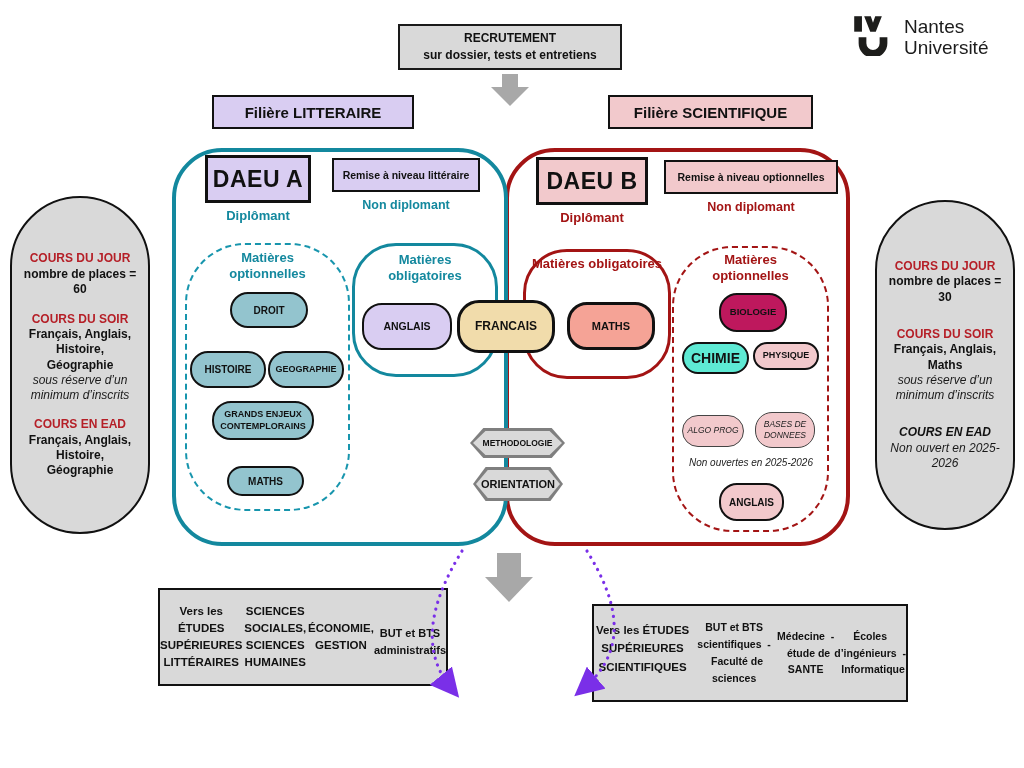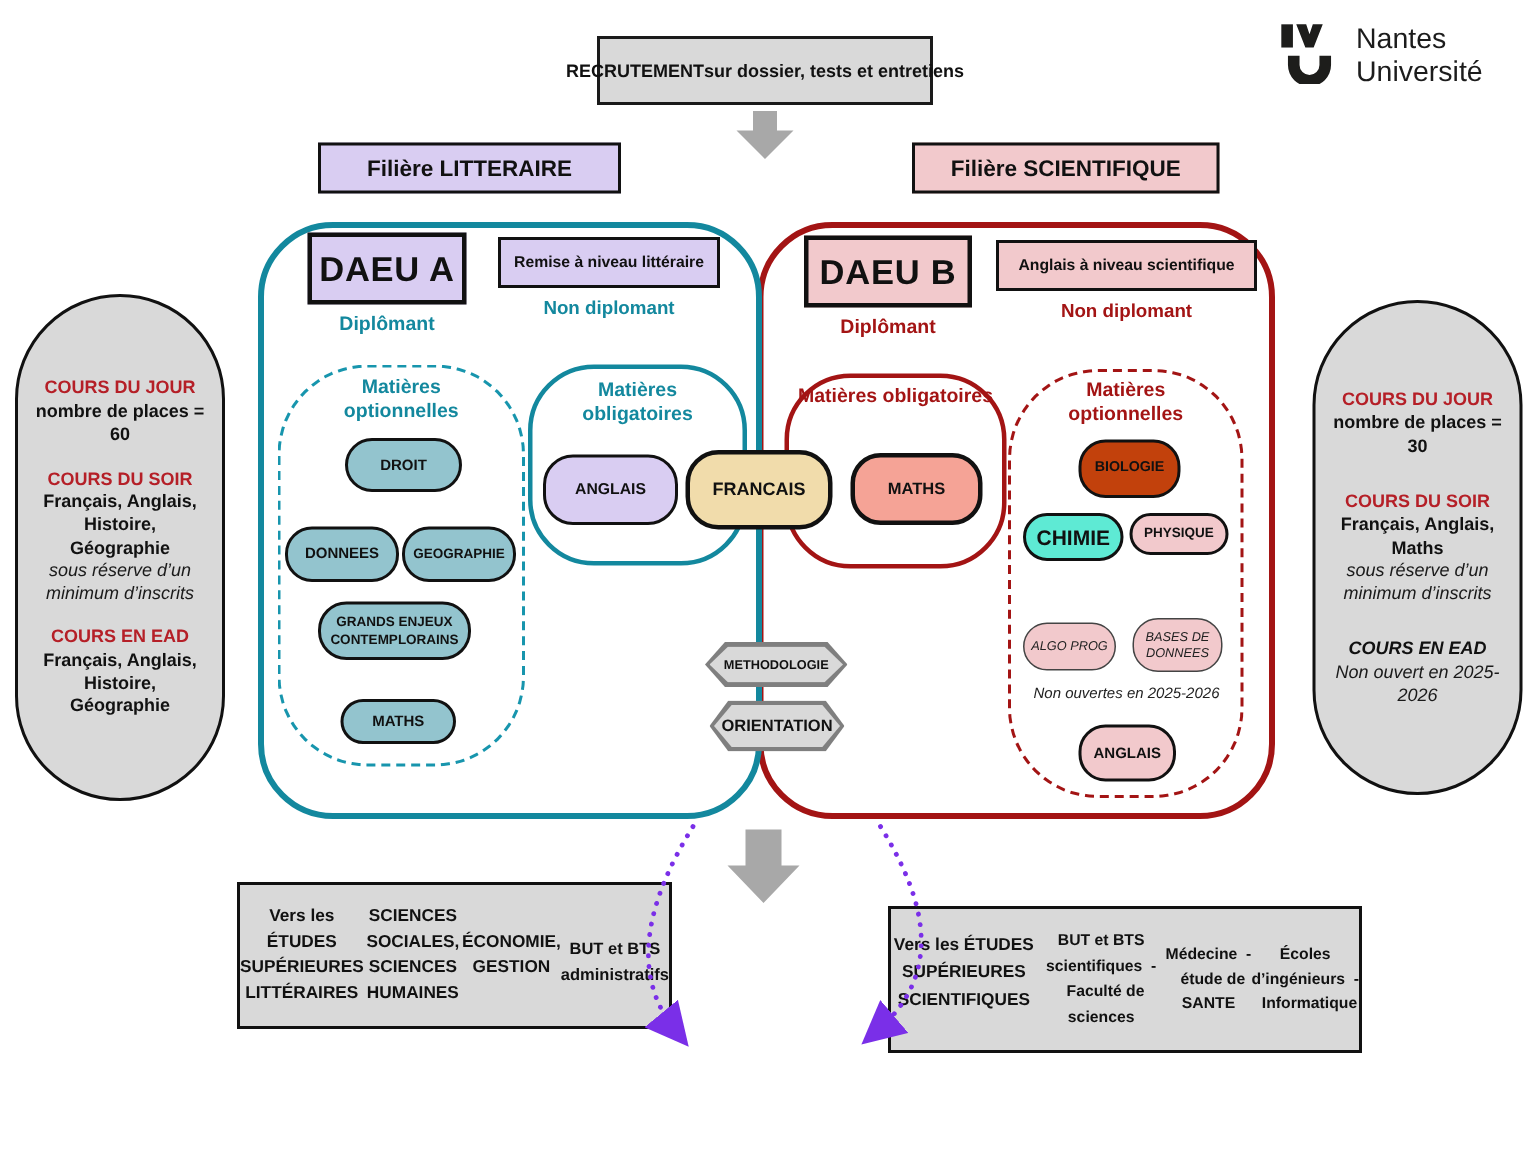--- a/index.html
+++ b/index.html
@@ -3,21 +3,21 @@
 <meta charset="utf-8">
 <style>
   html,body{margin:0;padding:0;background:#fff;}
   #canvas{position:relative;width:1024px;height:768px;background:#fff;
           font-family:"Liberation Sans",sans-serif;overflow:hidden;color:#111;}
   .abs{position:absolute;box-sizing:border-box;}
   .cbox{display:flex;align-items:center;justify-content:center;text-align:center;}
 
   
   .recruit{left:398px;top:24px;width:224px;height:46px;background:#d9d9d9;
-           border:2px solid #1a1a1a;flex-direction:row;font-weight:bold;
+           border:2px solid #1a1a1a;flex-direction:column;font-weight:bold;
            font-size:12px;line-height:1.4;white-space:nowrap;}
 
   
   .logo{left:851px;top:14px;display:flex;gap:9px;align-items:center;}
   .logo-text{font-size:19px;color:#1c1c1c;line-height:1.12;}
 
   
   .fil-lit{left:212px;top:95px;width:202px;height:34px;background:#d9cdf2;
            border:2.5px solid #111;font-weight:bold;font-size:15px;z-index:3;}
   .fil-sci{left:608px;top:95px;width:205px;height:34px;background:#f2c9cc;
@@ -57,21 +57,21 @@
   .pill{position:absolute;display:flex;align-items:center;justify-content:center;text-align:center;
         font-weight:bold;box-sizing:border-box;z-index:5;line-height:1.3;}
   .p-droit{left:230px;top:292px;width:78px;height:36px;background:#93C4CE;border:2.5px solid #111;border-radius:18px;font-size:10px;}
   .p-hist{left:190px;top:351px;width:76px;height:37px;background:#93C4CE;border:2.5px solid #111;border-radius:18px;font-size:10px;}
   .p-geo{left:268px;top:351px;width:76px;height:37px;background:#93C4CE;border:2.5px solid #111;border-radius:18px;font-size:9px;}
   .p-gec{left:212px;top:401px;width:102px;height:39px;background:#93C4CE;border:2.5px solid #111;border-radius:19px;font-size:9px;}
   .p-maths-a{left:227px;top:466px;width:77px;height:30px;background:#93C4CE;border:2.5px solid #111;border-radius:15px;font-size:10px;}
   .p-anglais-a{left:362px;top:303px;width:90px;height:47px;background:#D9CDF2;border:2.5px solid #111;border-radius:20px;font-size:10.5px;z-index:6;}
   .p-francais{left:457px;top:300px;width:98px;height:53px;background:#F1DCAB;border:3px solid #111;border-radius:22px;font-size:12px;z-index:7;}
   .p-maths-b{left:567px;top:302px;width:88px;height:48px;background:#F5A396;border:3px solid #111;border-radius:20px;font-size:11px;z-index:6;}
-  .p-bio{left:719px;top:293px;width:68px;height:39px;background:#c2410c;border:2.5px solid #111;border-radius:18px;font-size:9.5px;}
+  .p-bio{left:719px;top:293px;width:68px;height:39px;background:#be185d;border:2.5px solid #111;border-radius:18px;font-size:9.5px;}
   .p-chimie{left:682px;top:342px;width:67px;height:32px;background:#5eead4;border:2.5px solid #111;border-radius:19px;font-size:14px;}
   .p-phys{left:753px;top:342px;width:66px;height:28px;background:#F2C9CC;border:2.5px solid #111;border-radius:19px;font-size:9px;}
   .p-algo{left:682px;top:415px;width:62px;height:32px;background:#F2C9CC;border:1.5px solid #444;border-radius:16px;
           font-style:italic;font-weight:normal;font-size:8.5px;color:#222;}
   .p-bdd{left:755px;top:412px;width:60px;height:36px;background:#F2C9CC;border:1.5px solid #444;border-radius:17px;
          font-style:italic;font-weight:normal;font-size:8.5px;color:#222;line-height:1.25;}
   .closed-note{left:670px;top:457px;width:162px;font-style:italic;font-size:10px;color:#222;z-index:4;white-space:nowrap;}
   .p-anglais-b{left:719px;top:483px;width:65px;height:38px;background:#F2C9CC;border:2.5px solid #111;border-radius:18px;font-size:10px;}
 
   
@@ -145,27 +145,27 @@
   <div class="abs cont-sci"></div>
   <div class="abs cont-lit"></div>
 
   <div class="abs cbox daeu-a">DAEU A</div>
   <div class="abs cbox daeu-a-status">Diplômant</div>
   <div class="abs cbox remise-lit">Remise à niveau littéraire</div>
   <div class="abs cbox remise-lit-status">Non diplomant</div>
 
   <div class="abs cbox daeu-b">DAEU B</div>
   <div class="abs cbox daeu-b-status">Diplômant</div>
-  <div class="abs cbox remise-sci">Anglais à niveau scientifique</div>
+  <div class="abs cbox remise-sci">Remise à niveau optionnelles</div>
   <div class="abs cbox remise-sci-status">Non diplomant</div>
 
   <div class="abs opt-lit"></div>
   <div class="abs cbox opt-lit-title">Matières optionnelles</div>
   <div class="pill p-droit">DROIT</div>
-  <div class="pill p-hist">DONNEES</div>
+  <div class="pill p-hist">HISTOIRE</div>
   <div class="pill p-geo">GEOGRAPHIE</div>
   <div class="pill p-gec">GRANDS ENJEUX CONTEMPLORAINS</div>
   <div class="pill p-maths-a">MATHS</div>
 
   <div class="abs oblig-lit"></div>
   <div class="abs cbox oblig-lit-title">Matières obligatoires</div>
   <div class="pill p-anglais-a">ANGLAIS</div>
   <div class="pill p-francais">FRANCAIS</div>
 
   <div class="abs oblig-sci"></div>

